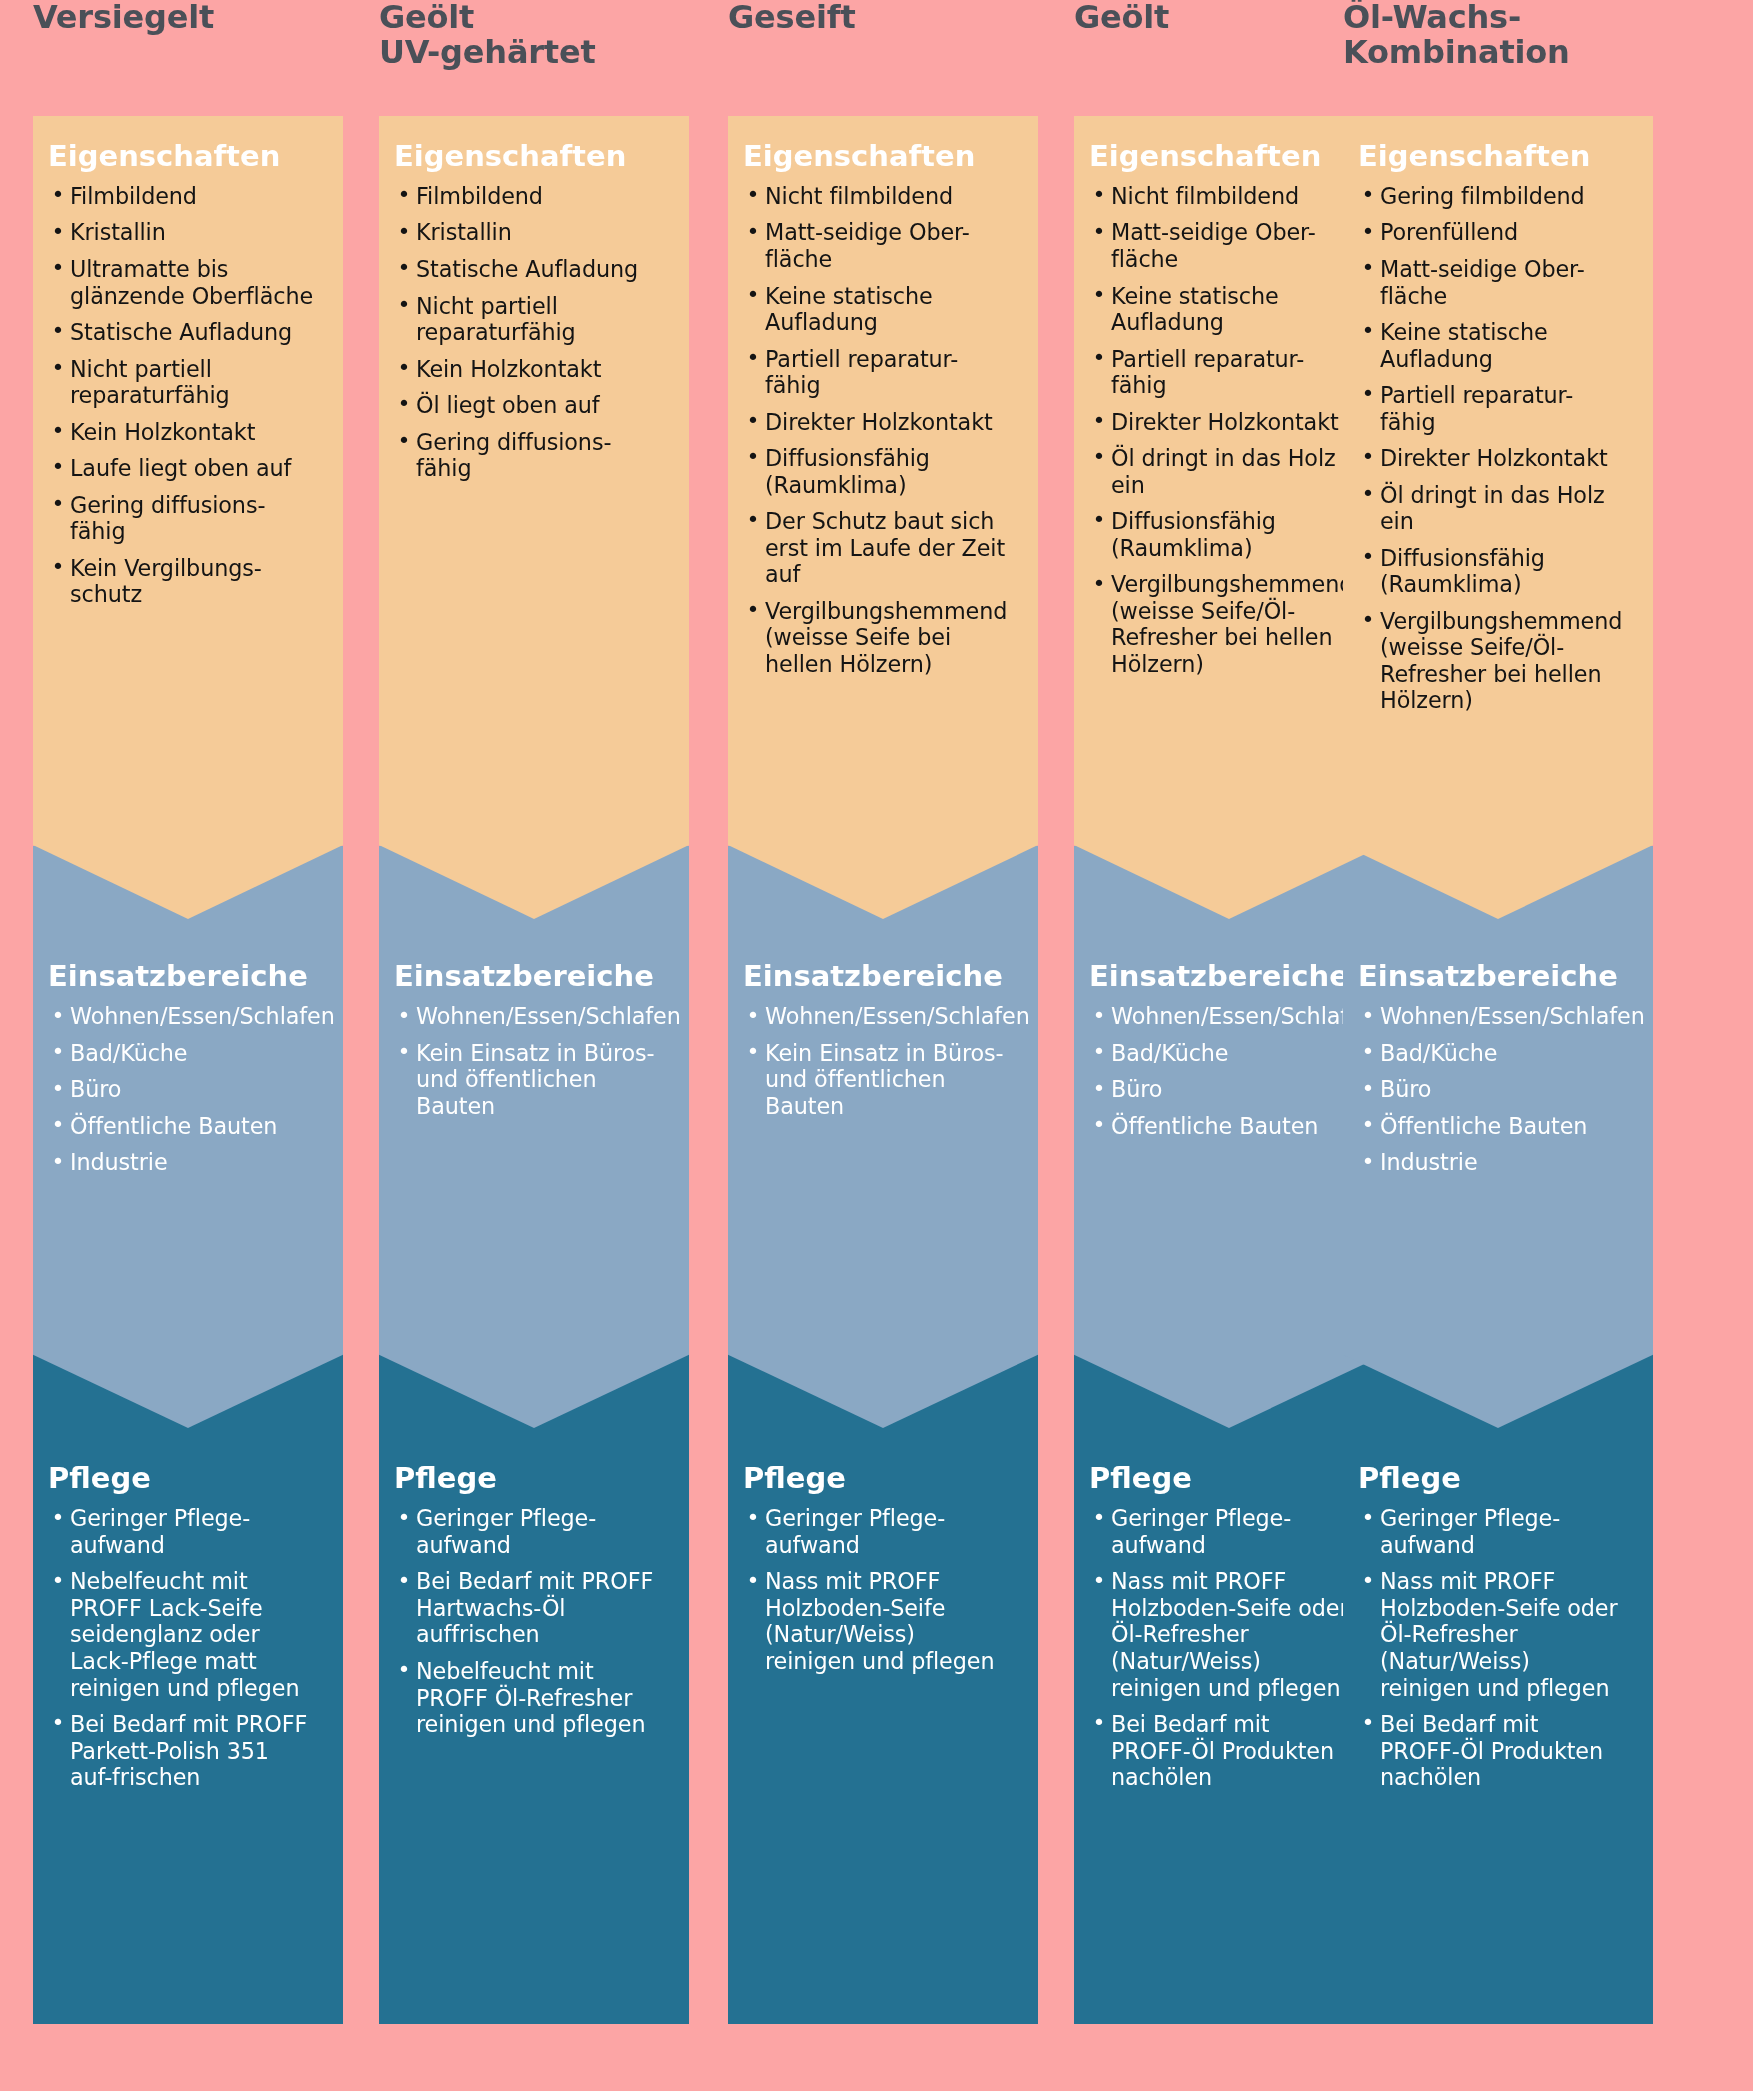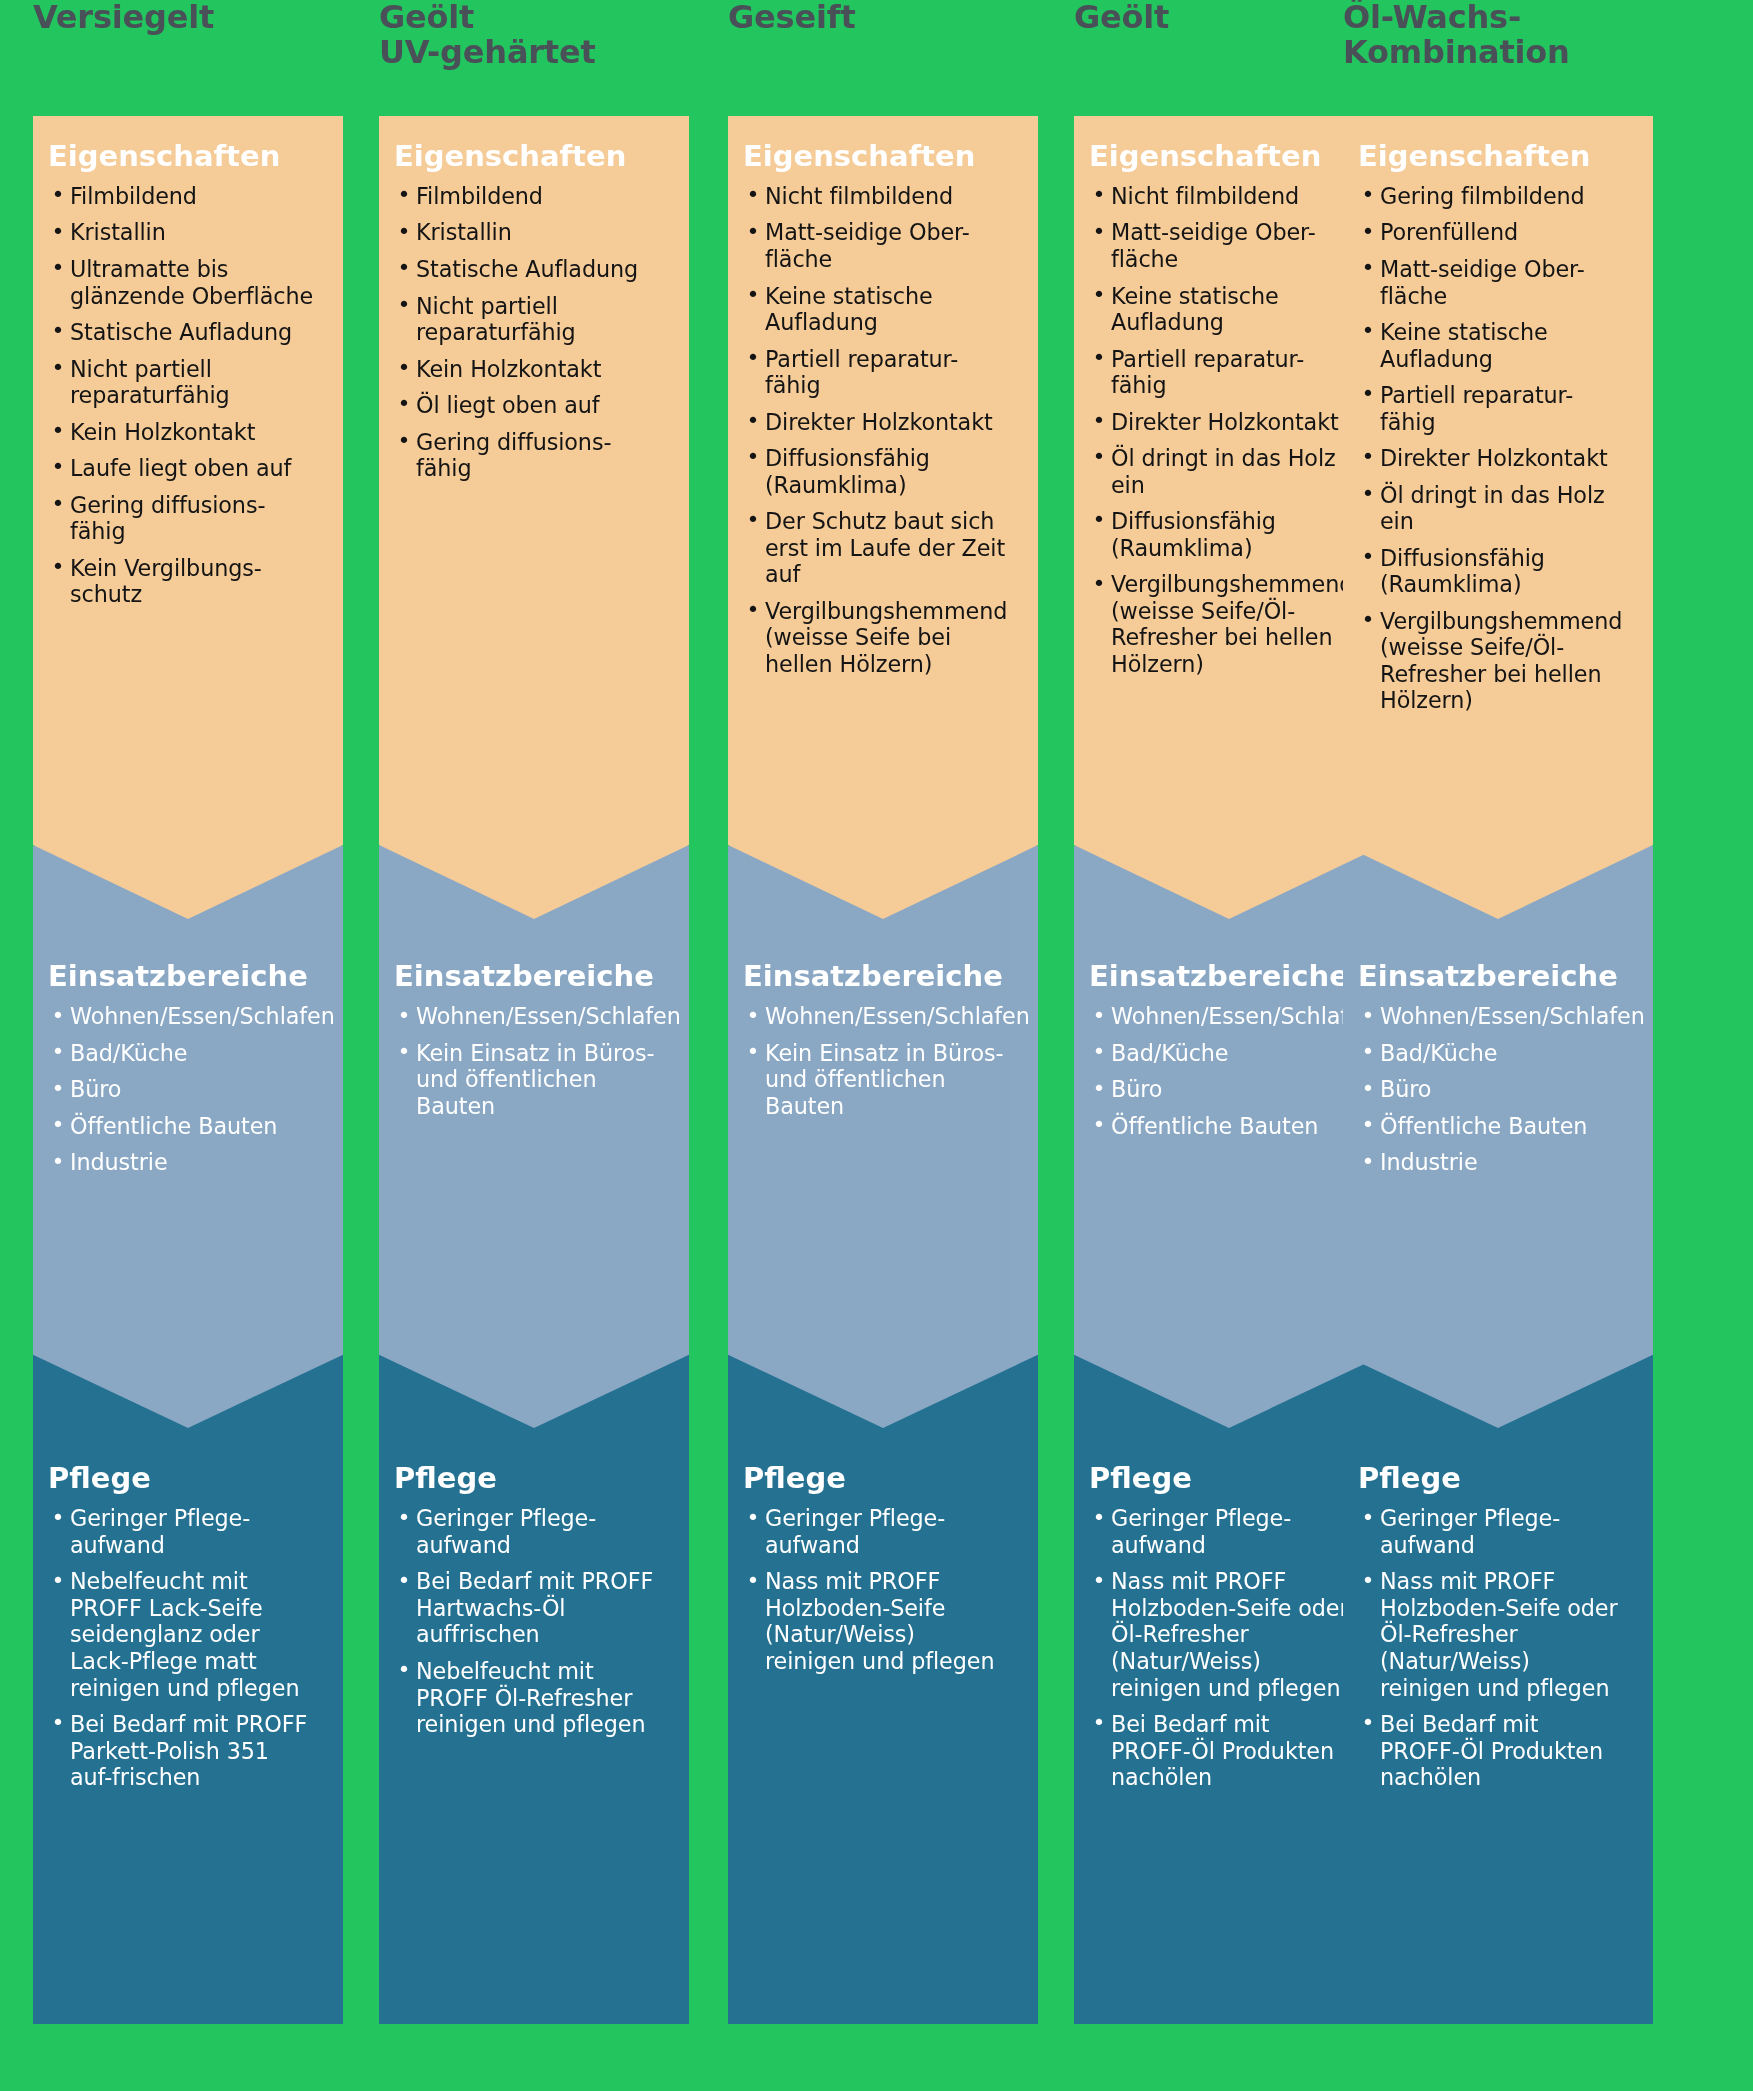--- a/index.html
+++ b/index.html
@@ -9,21 +9,21 @@
     width: 1753px;
     height: 2091px;
     background: #ffffff;
     font-family: "DejaVu Sans", "Liberation Sans", sans-serif;
   }
 
   #board {
     position: relative;
     width: 1753px;
     height: 2091px;
-    background: #22c55e;
+    background: #fca5a5;
     overflow: hidden;
     text-decoration: underline;
   }
 
   .column {
     position: absolute;
     top: 0;
     width: 310px;
     height: 2091px;
   }

